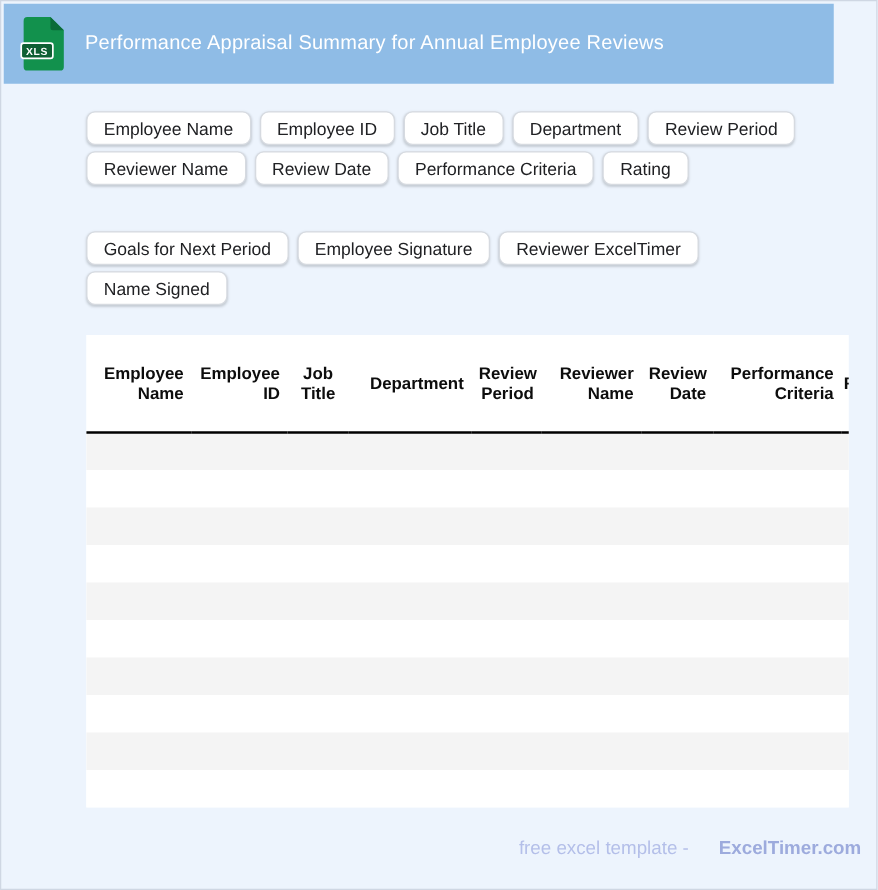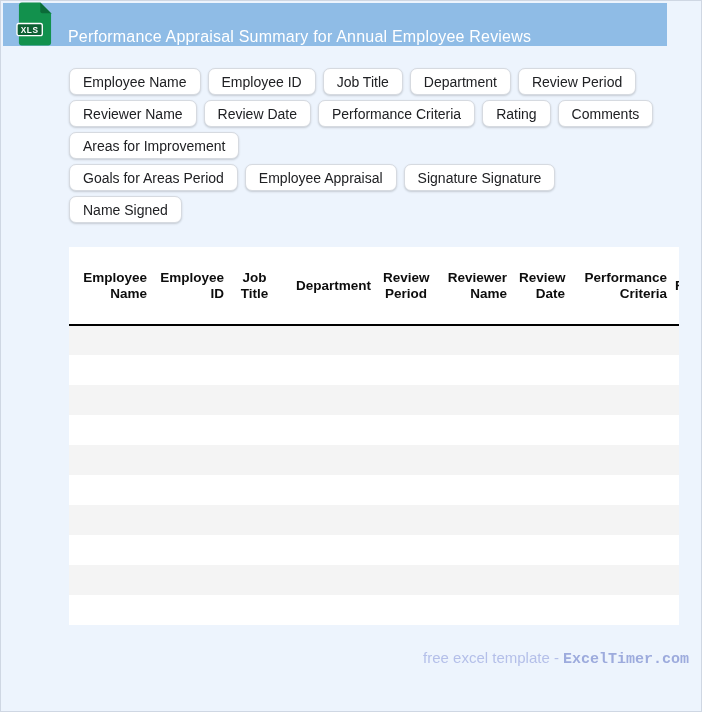--- a/index.html
+++ b/index.html
@@ -5,23 +5,23 @@
   * { margin:0; padding:0; }
   html,body { margin:0; padding:0; }
   body {
     width:702px; height:712px; box-sizing:border-box;
     border:1px solid var(--page-border, #cfd7e3);
     background: var(--page-bg, #edf4fd);
     font-family:"Liberation Sans", sans-serif;
     overflow:hidden;
   }
   .titlebar {
-    margin:2px 34px 0 2px; height:43px;
+    margin:2px 34px 0 2px; height:64px;
     background: var(--header-bar, #8fbce6);
-    display:flex; align-items:flex-end; padding-left:13px;
+    display:flex; align-items:center; padding-left:13px;
   }
   .file-icon { flex:0 0 auto; margin-right:15px; display:flex; }
   .title {
     font-size:16px; font-weight:500;
     color: var(--title-text, #ffffff);
     letter-spacing:0.2px; white-space:nowrap;
   }
   .chips { margin:22px 0 0 68px; }
   .chip-row { display:flex; gap:7px; margin-bottom:5px; height:27px; }
   .chip {
@@ -57,21 +57,21 @@
   tbody tr { height:30px; }
   tbody tr:nth-child(odd) td { background: var(--table-stripe, #f4f4f4); }
   tbody tr:nth-child(even) td { background:#ffffff; }
   .footer {
     margin:24px 12px 0 0; text-align:right;
     font-size:15px;
   }
   .footer-text { color: var(--footer-text, #b4bfe9); }
   .footer-brand {
     color: var(--footer-brand, #9dabdd);
-    font-weight:700; margin-left:4px; text-decoration:none; cursor:pointer;font-family:Liberation Mono, monospace;
+    font-weight:700; margin-left:24px; text-decoration:none; cursor:pointer;
   }
 </style>
 </head>
 <body style="--header-bar: #8fbce6; --page-bg: #edf4fd; --page-border: #cfd7e3; --title-text: #ffffff; --chip-border: #d6dae0; --chip-text: #202124; --table-stripe: #f4f4f4; --header-rule: #000000; --footer-text: #b4bfe9; --footer-brand: #9dabdd; --icon-green: #12914d; --icon-green-dark: #0b6b38; --icon-badge: #0e5f33;">
 
 <header class="titlebar">
   <span class="file-icon">
     <svg width="37" height="44" viewBox="0 0 38 44" aria-hidden="true">
       <path d="M6 0 h19 l11 11 v30 a3 3 0 0 1 -3 3 H6 a3 3 0 0 1 -3 -3 V3 a3 3 0 0 1 3 -3 z" fill="#12914d"></path>
       <path d="M25 0 l11 11 h-9 a2 2 0 0 1 -2 -2 z" fill="#0b6b38"></path>
@@ -88,29 +88,27 @@
       <span class="chip">Employee ID</span>
       <span class="chip">Job Title</span>
       <span class="chip">Department</span>
       <span class="chip">Review Period</span>
     </div>
     <div class="chip-row">
       <span class="chip">Reviewer Name</span>
       <span class="chip">Review Date</span>
       <span class="chip">Performance Criteria</span>
       <span class="chip">Rating</span>
-      <span class="chip">Comments</span>
     </div>
     <div class="chip-row">
-      <span class="chip">Areas for Improvement</span>
     </div>
     <div class="chip-row">
-      <span class="chip">Goals for Areas Period</span>
-      <span class="chip">Employee Appraisal</span>
-      <span class="chip">Signature Signature</span>
+      <span class="chip">Goals for Next Period</span>
+      <span class="chip">Employee Signature</span>
+      <span class="chip">Reviewer ExcelTimer</span>
     </div>
     <div class="chip-row">
       <span class="chip">Name Signed</span>
     </div>
   </section>
 
 <section class="tablewrap">
   <table>
     <thead>
       <tr>

